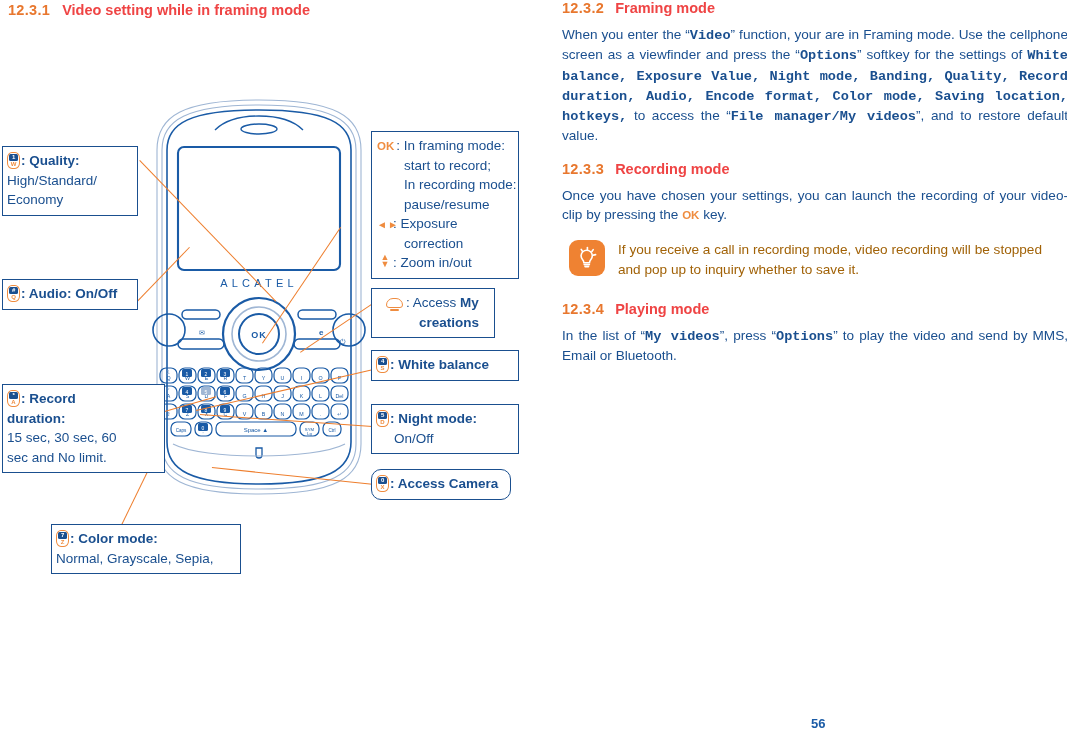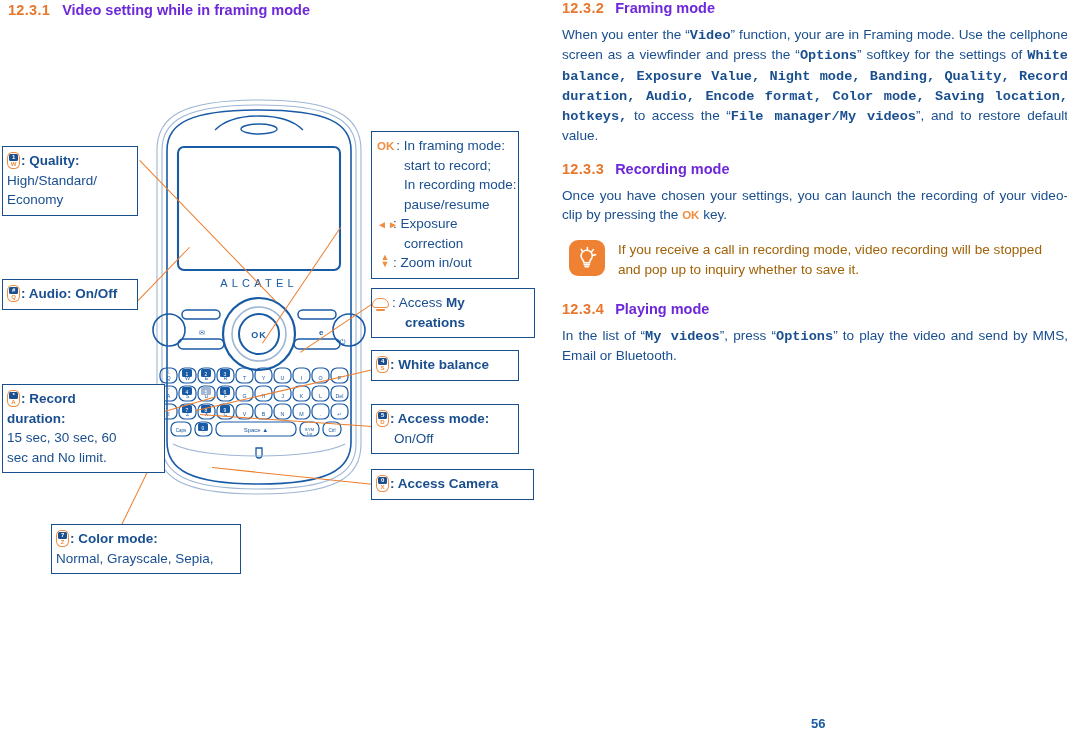--- a/index.html
+++ b/index.html
@@ -8,21 +8,21 @@
     font-family:"Liberation Sans", sans-serif;
     color:#1a4f8f;position:relative;overflow:hidden;
   }
   .page{position:absolute;inset:0;}
 
   
   #left-page{position:absolute;left:0;top:0;width:533px;height:730px;}
 
   .sec-head{position:absolute;display:flex;align-items:baseline;gap:12px;white-space:nowrap;text-align:center;}
   .sec-num{color:#e8772e;font-weight:bold;font-size:14.5px;letter-spacing:.3px;}
-  .sec-ttl{color:#6d28d9;font-weight:bold;font-size:14.5px;}
+  .sec-ttl{color:#ef4444;font-weight:bold;font-size:14.5px;}
 
   #head-1231{left:8px;top:2px;}
 
   
   .callout{
     position:absolute;border:1.6px solid #1a4f8f;background:#fff;
     box-sizing:border-box;padding:4px 6px 5px 4px;
     font-size:13.5px;line-height:1.45;color:#1a4f8f;z-index:5;
   }
   .callout .ln{display:block;white-space:nowrap;}
@@ -337,47 +337,47 @@
       <span class="ln" style="padding-left:27px;">pause/resume</span>
       <span class="ln">
         <span class="lrarrow">◄►</span><span>: Exposure</span>
       </span>
       <span class="ln" style="padding-left:27px;">correction</span>
       <span class="ln">
         <span class="udarrow"><span>▲</span><span>▼</span></span><span>: Zoom in/out</span>
       </span>
     </div>
 
-    <div class="callout" style="left:371px;top:288px;width:164px;padding-left:0;">
+    <div class="callout" style="left:371px;top:288px;width:124px;padding-left:14px;">
       <span class="ln">
         <span class="softkey"></span><span style="margin-left:3px;">: Access </span><span class="kb">My</span>
       </span>
       <span class="ln kb" style="padding-left:33px;">creations</span>
     </div>
 
     <div class="callout" style="left:371px;top:350px;width:148px;">
       <span class="ln">
         <span class="keyicon">
           <span class="chip">4</span>
           <span class="sub">S</span>
         </span><span class="kb">: White balance</span>
       </span>
     </div>
 
     <div class="callout" style="left:371px;top:404px;width:148px;">
       <span class="ln">
         <span class="keyicon">
           <span class="chip">5</span>
           <span class="sub">D</span>
-        </span><span class="kb">: Access mode:</span>
+        </span><span class="kb">: Night mode:</span>
       </span>
       <span class="ln" style="padding-left:18px;">On/Off</span>
     </div>
 
-    <div class="callout" style="left:371px;top:469px;width:163px;">
+    <div class="callout" style="left:371px;top:469px;width:140px;border-radius:10px;">
       <span class="ln">
         <span class="keyicon">
           <span class="chip">0</span>
           <span class="sub">X</span>
         </span><span class="kb">: Access Camera</span>
       </span>
     </div>
 
     <div class="pgnum" style="left:249px;top:716px;margin-top:30px;">55</div>
   </div>

